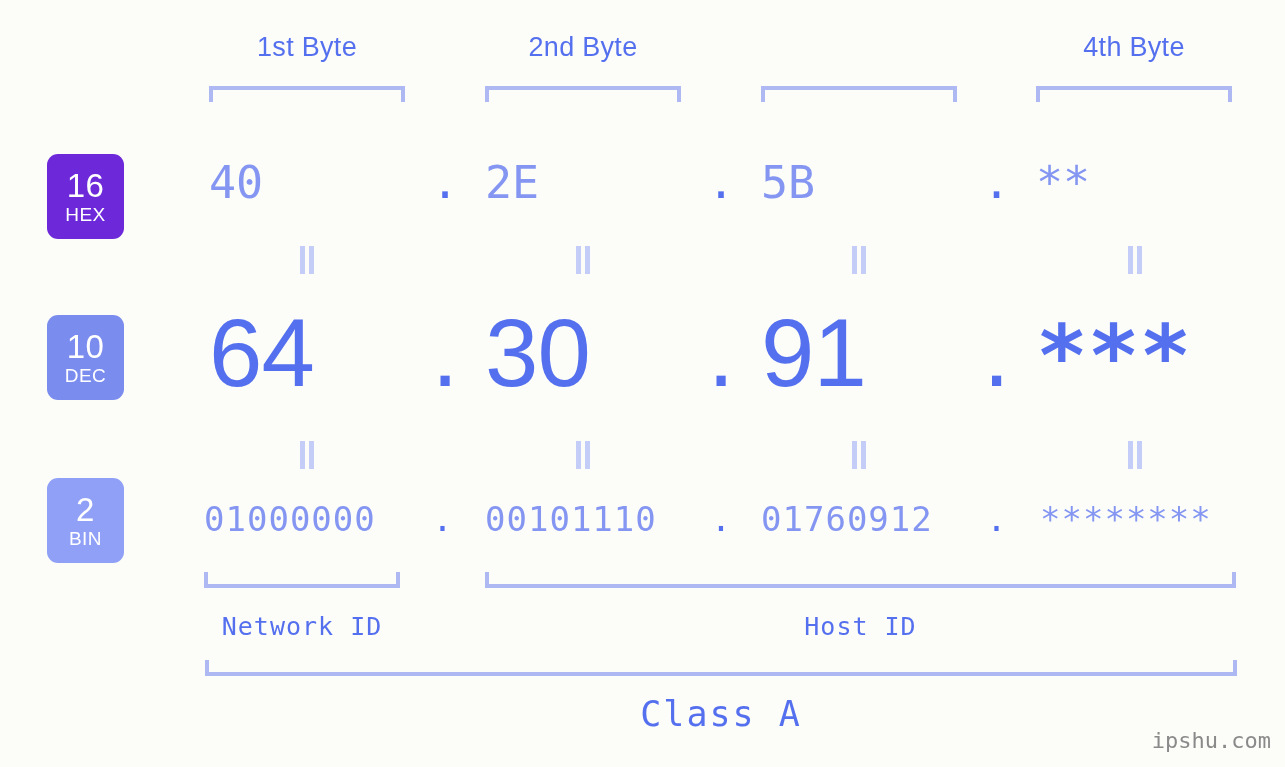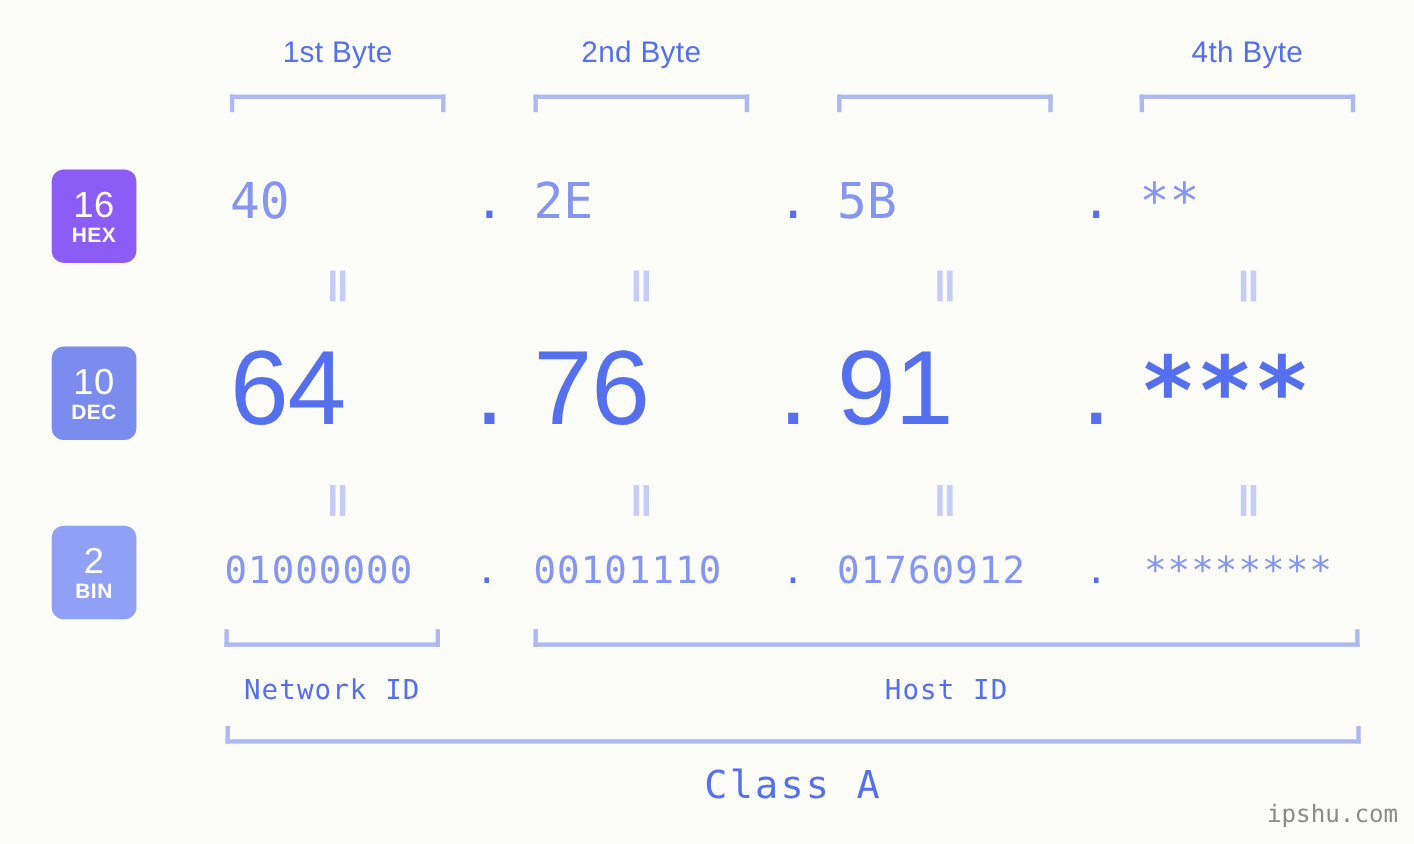--- a/index.html
+++ b/index.html
@@ -70,21 +70,21 @@
     line-height: 1;
   }
   .base-badge .base-num {
     font-size: 33px;
     font-weight: 400;
     margin-bottom: 3px;
     letter-spacing: 0.5px;
   }
   .base-badge .base-name {
     font-size: 19px;
-    font-weight: 700;
+    font-weight: 400;
     letter-spacing: 0.5px;
   }
 
   
   .row {
     position: absolute;
     left: 0;
     width: 1285px;
   }
   .cell {
@@ -208,21 +208,21 @@
 
   <div class="byte-label" style="left:209px; width:196px;">1st Byte</div>
   <div class="byte-label" style="left:485px; width:196px;">2nd Byte</div>
   <div class="byte-label" style="left:1036px; width:196px;">4th Byte</div>
 
   <div class="bracket-top" style="left:209px; width:196px;"></div>
   <div class="bracket-top" style="left:485px; width:196px;"></div>
   <div class="bracket-top" style="left:761px; width:196px;"></div>
   <div class="bracket-top" style="left:1036px; width:196px;"></div>
 
-  <div class="base-badge" style="top:154px; background:#8b5cf6;">
+  <div class="base-badge" style="top:154px; background:#6d28d9;">
     <span class="base-num">16</span>
     <span class="base-name">HEX</span>
   </div>
 
   <div class="base-badge" style="top:315px; background:#7b8cef;">
     <span class="base-num">10</span>
     <span class="base-name">DEC</span>
   </div>
 
   <div class="base-badge" style="top:478px; background:#8fa0f6;">
@@ -253,21 +253,21 @@
       <i class="b2"></i>
     </div>
   <div class="eqmark" style="left:1126px; top:246px;">
       <i class="b1"></i>
       <i class="b2"></i>
     </div>
 
   <div class="row" style="top:305px; height:110px;">
     <div class="cell dec-val" style="left:209px; top:0; width:196px;">64</div>
     <div class="sep dec-dot" style="left:405px; top:0; width:80px;">.</div>
-    <div class="cell dec-val" style="left:485px; top:0; width:196px;">76</div>
+    <div class="cell dec-val" style="left:485px; top:0; width:196px;">30</div>
     <div class="sep dec-dot" style="left:681px; top:0; width:80px;">.</div>
     <div class="cell dec-val" style="left:761px; top:0; width:196px;">91</div>
     <div class="sep dec-dot" style="left:957px; top:0; width:79px;">.</div>
     <div class="cell dec-stars" style="left:1036px; top:8px; width:196px;">***</div>
   </div>
 
   <div class="eqmark" style="left:298px; top:441px;">
       <i class="b1"></i>
       <i class="b2"></i>
     </div>

